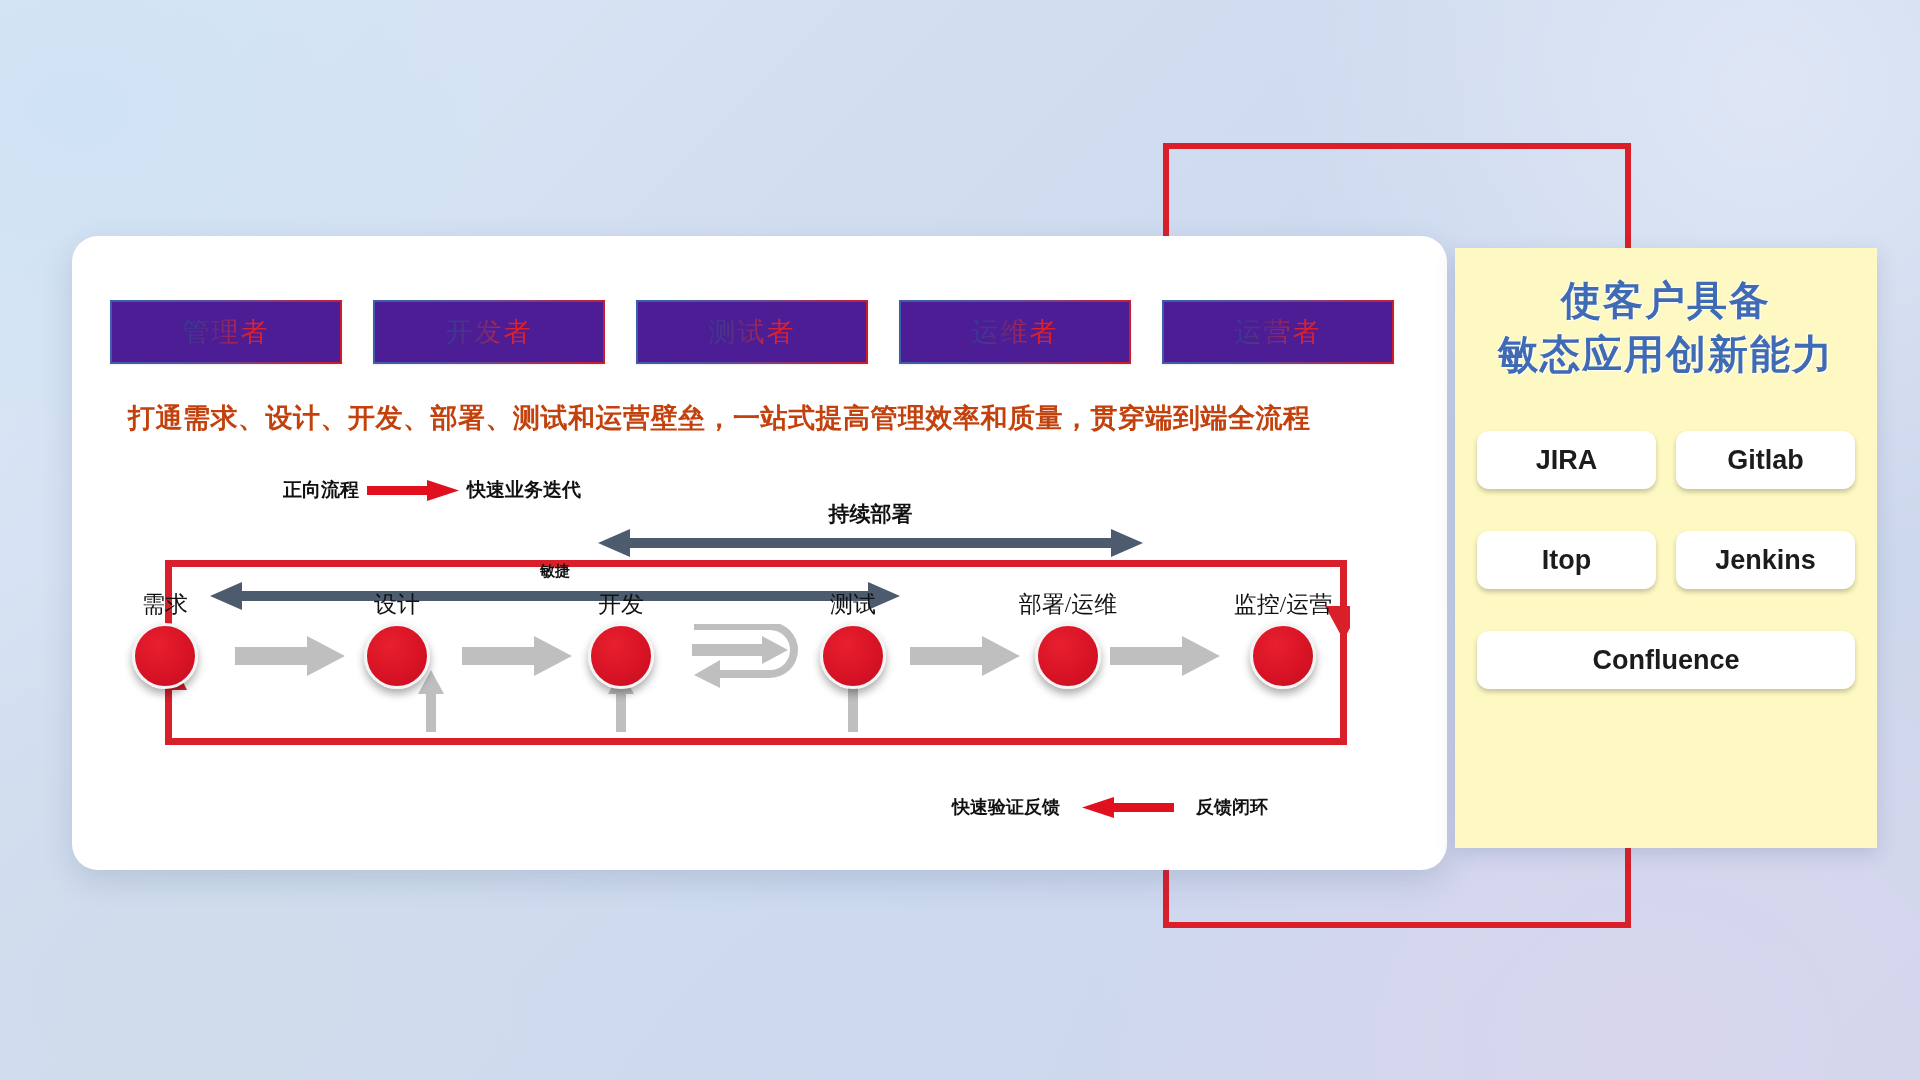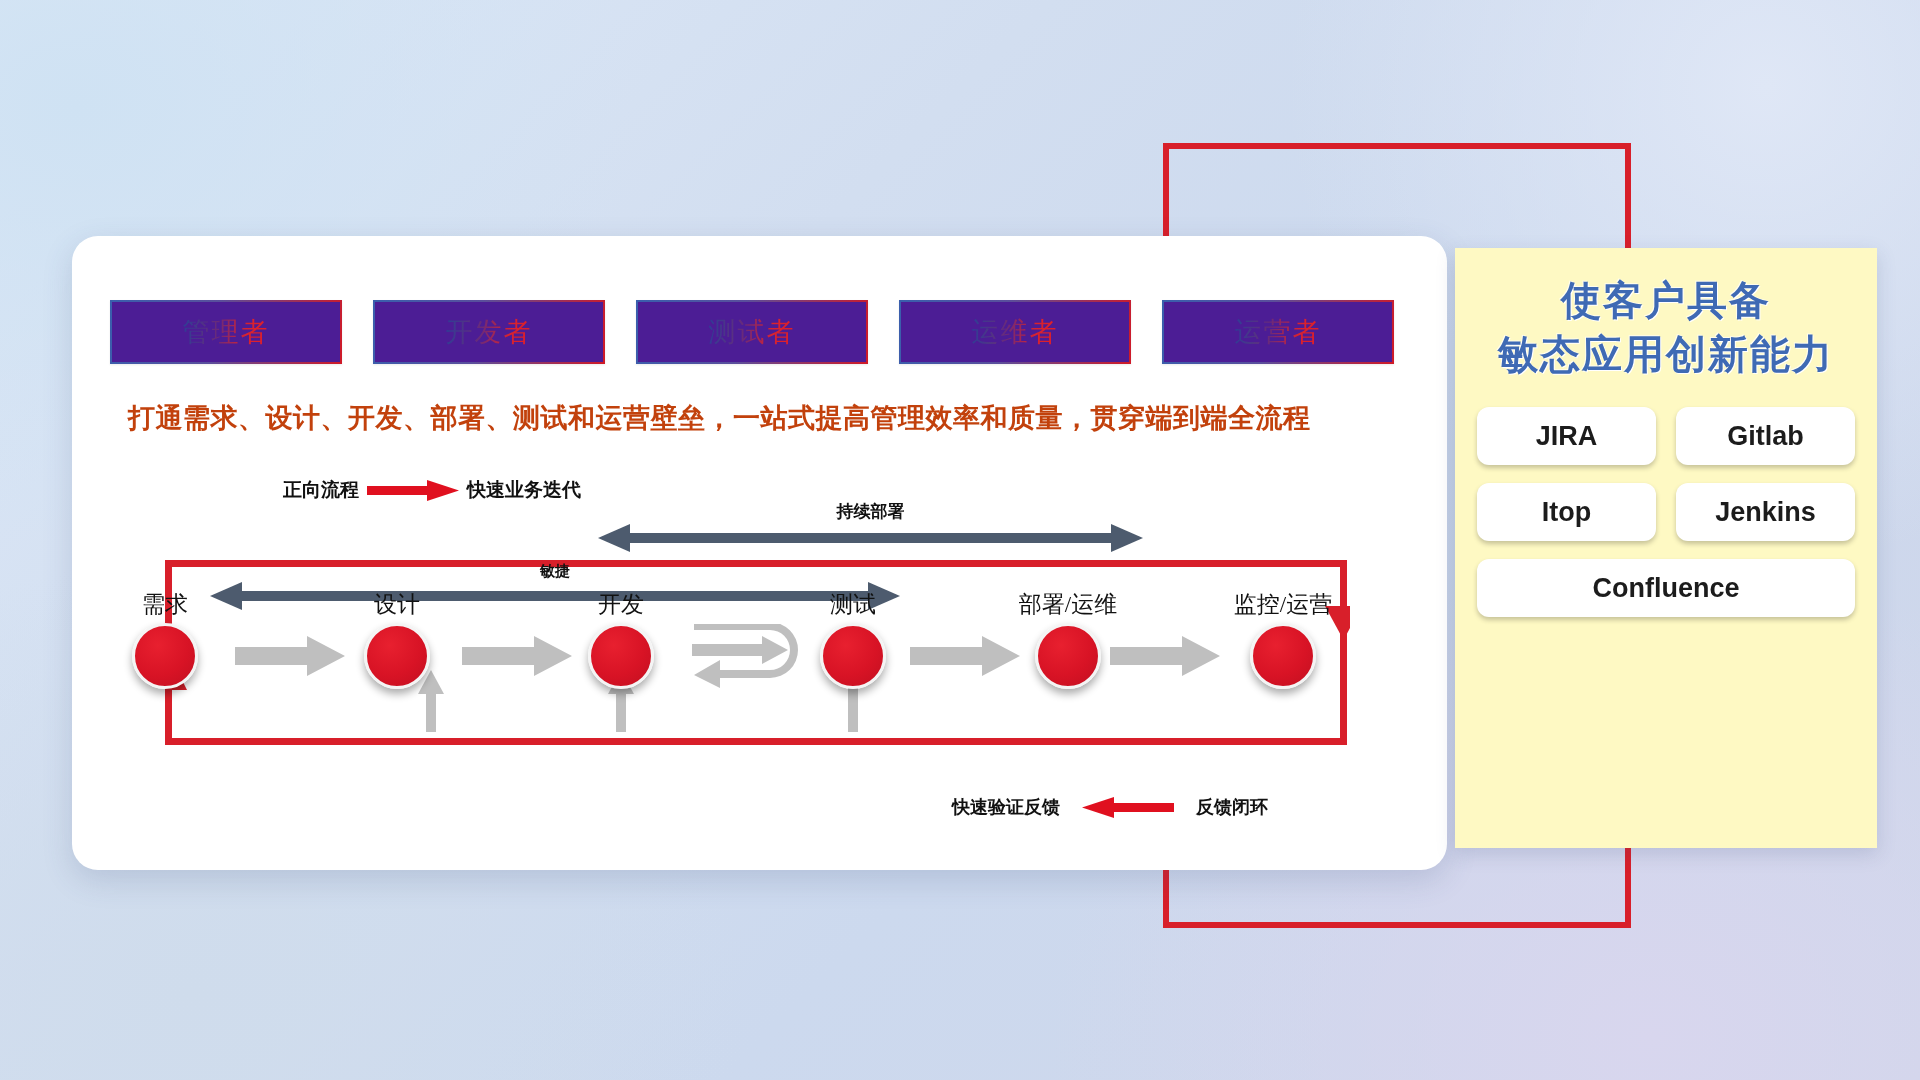--- a/index.html
+++ b/index.html
@@ -62,21 +62,21 @@
 
   
   .legend-fwd{
     position:absolute; left:283px; top:477px;
     display:flex; align-items:center; gap:8px; z-index:5;
   }
   .legend-fwd .lbl{ font-size:19px; font-weight:bold; color:#111; }
 
   
   .cd-group{ position:absolute; left:598px; top:500px; width:545px; z-index:5; }
-  .cd-group .cap{ text-align:center; font-size:17px; font-weight:bold; color:#111; }
+  .cd-group .cap{ text-align:center; font-size:21px; font-weight:bold; color:#111; }
 
   
   .agile-group{ position:absolute; left:210px; top:562px; width:690px; z-index:5; }
   .agile-group .cap{ text-align:center; font-size:15px; font-weight:bold; color:#111; }
 
   
   .rail{ position:absolute; left:165px; top:560px; width:1185px; height:190px; z-index:4; }
 
   
   .pipeline{ position:absolute; left:110px; top:610px; width:1330px; height:160px; z-index:6;font-family:Liberation Serif, serif; }
@@ -119,20 +119,21 @@
 
   .tools{
     margin:26px 22px 0 22px;
     display:flex; flex-wrap:wrap; gap:18px 20px;
   }
   .pill{
     height:58px; border-radius:12px; background:#ffffff;
     display:flex; align-items:center; justify-content:center;
     font-size:27px; font-weight:bold; color:#1c1c1c;
     box-shadow:0 3px 5px rgba(0,0,0,.22);
+    margin-top:24px;
   }
   .pill.half{ width:179px; }
   .pill.full{ width:378px; }
 </style>
 </head>
 <body>
 
 <div class="red-frame"></div>
 
 <div class="card"></div>

